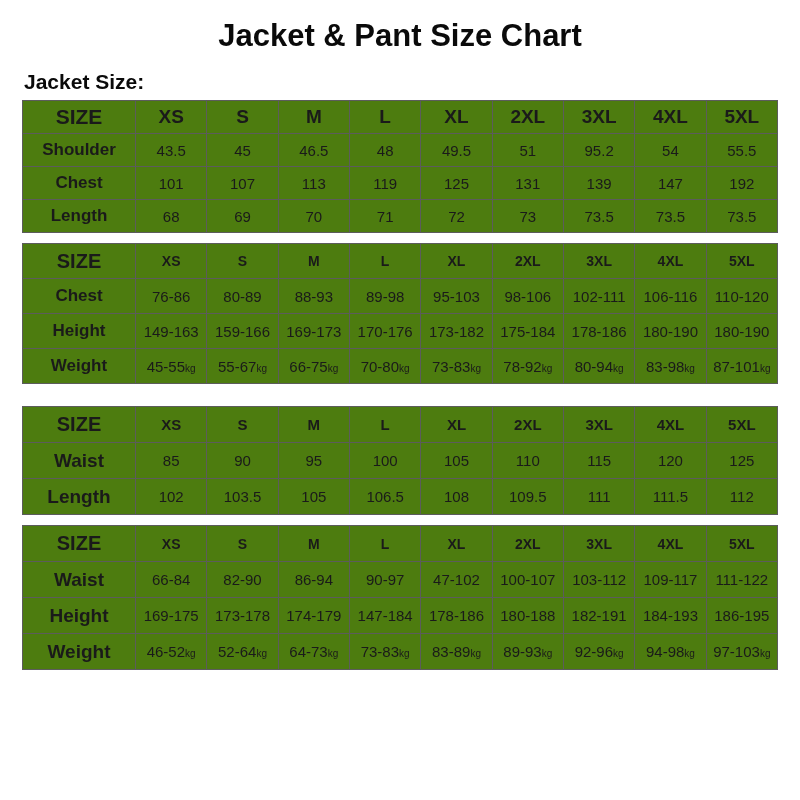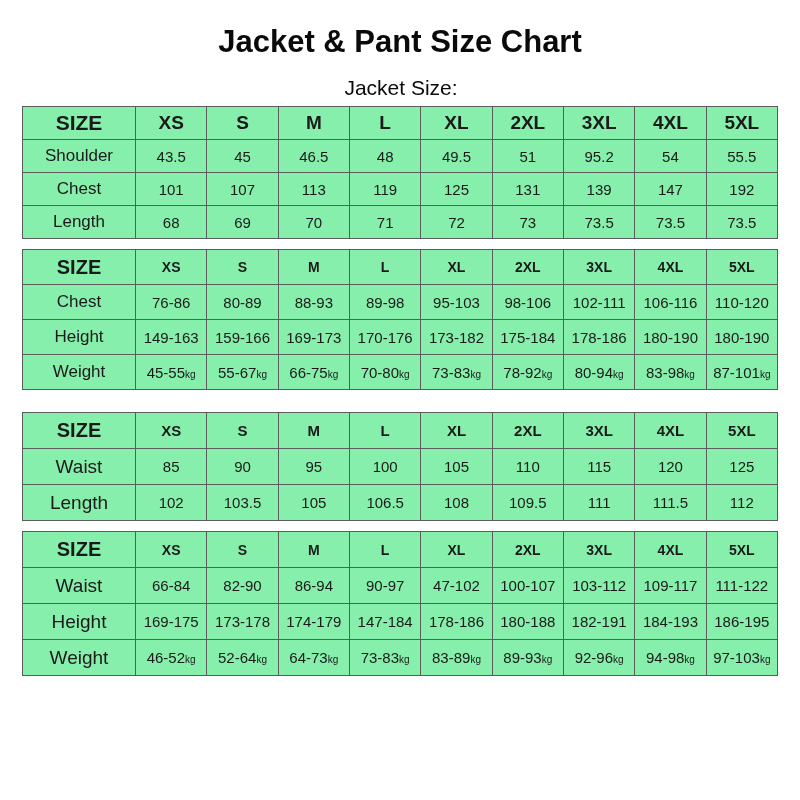--- a/index.html
+++ b/index.html
@@ -19,54 +19,53 @@
     height: 800px;
     box-sizing: border-box;
     padding: 18px 22px 10px 22px;
     position: relative;
   }
   .main-title {
     text-align: center;
     font-size: 31px;
     font-weight: bold;
     letter-spacing: 0px;
-    margin: 6px 0 16px 0;
+    margin: 0 0 16px 0;
     color: #0a0a0a;
   }
   .section-title {
     font-size: 21px;
-    font-weight: normal;
+    font-weight: bold;
     margin: 0 0 6px 2px;
     color: #0a0a0a;
-    text-align: center;
   }
   .gap-small { height: 10px; }
   .gap-mid { height: 22px; }
 
   table.sz {
     border-collapse: collapse;
     width: 756px;
     table-layout: fixed;
-    background: #86efac;
+    background: #4d7c0f;
   }
   table.sz td {
     border: 1px solid #5c5c5c;
     text-align: center;
     vertical-align: middle;
     padding: 2px 1px;
     font-size: 15px;
     color: #1a1a1a;
     white-space: nowrap;
     overflow: hidden;
   }
   table.sz tr.head td {
     font-weight: bold;
   }
   table.sz td.rowhead {
-    font-weight: normal;
+    font-weight: bold;
     margin-left: 12px;
   }
   
   table.sz col.c0 { width: 113px; }
 
   
   .t-jacket1 td { height: 28px; font-size: 16px; }
   .t-jacket1 tr.head td { font-size: 19px; }
   .t-jacket1 tr.head td.hsize { font-size: 21px; }
   .t-jacket1 td.rowhead { font-size: 17px; }

